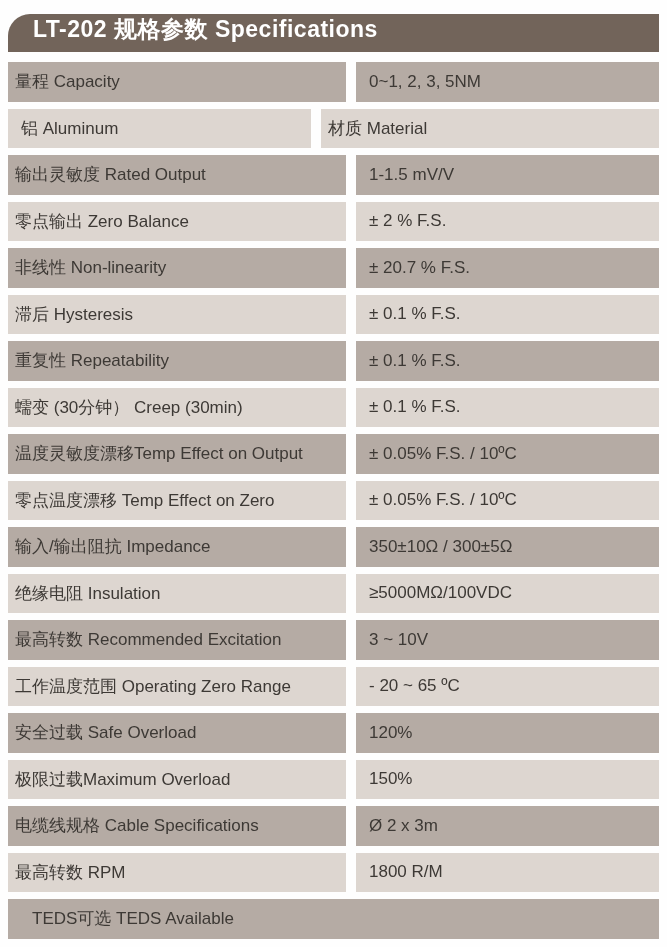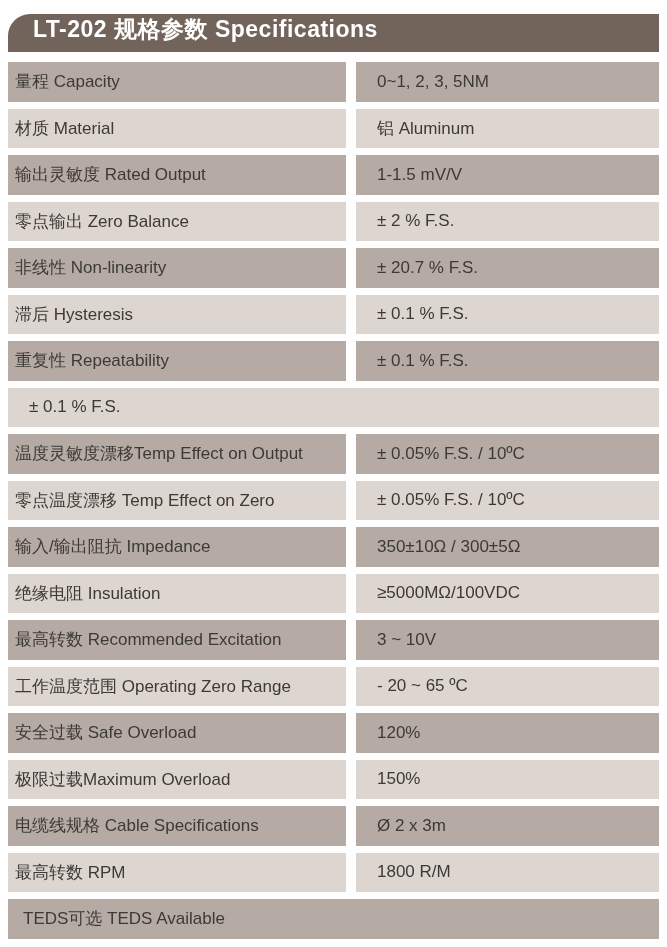--- a/index.html
+++ b/index.html
@@ -47,25 +47,25 @@
     box-sizing: border-box;
     overflow: hidden;
     white-space: nowrap;
   }
   .label {
     width: 338px;
     padding-left: 7px;
   }
   .value {
     flex: 1;
-    padding-left: 21px;
+    padding-left: 13px;
   }
   .full-cell {
     flex: 1;
-    padding-left: 15px;
+    padding-left: 24px;
   }
   .dark .cell  { background: #b5aba4; }
   .light .cell { background: #ddd6d0; }
 </style>
 </head>
 <body>
 
 <div class="page">
 
   <div class="title-bar">
@@ -73,22 +73,22 @@
   </div>
 
   <div class="grid">
 
     <div class="row dark">
       <div class="cell label">量程 Capacity</div>
       <div class="cell value">0~1, 2, 3, 5NM</div>
     </div>
 
     <div class="row light">
+      <div class="cell value">铝 Aluminum</div>
       <div class="cell label">材质 Material</div>
-      <div class="cell value">铝 Aluminum</div>
     </div>
 
     <div class="row dark">
       <div class="cell label">输出灵敏度 Rated Output</div>
       <div class="cell value">1-1.5 mV/V</div>
     </div>
 
     <div class="row light">
       <div class="cell label">零点输出 Zero Balance</div>
       <div class="cell value">± 2 % F.S.</div>
@@ -103,20 +103,21 @@
       <div class="cell label">滞后 Hysteresis</div>
       <div class="cell value">± 0.1 % F.S.</div>
     </div>
 
     <div class="row dark">
       <div class="cell label">重复性 Repeatability</div>
       <div class="cell value">± 0.1 % F.S.</div>
     </div>
 
     <div class="row light">
+      <div class="cell label">蠕变 (30分钟） Creep (30min)</div>
       <div class="cell value">± 0.1 % F.S.</div>
     </div>
 
     <div class="row dark">
       <div class="cell label">温度灵敏度漂移Temp Effect on Output</div>
       <div class="cell value">± 0.05% F.S. / 10ºC</div>
     </div>
 
     <div class="row light">
       <div class="cell label">零点温度漂移 Temp Effect on Zero</div>

